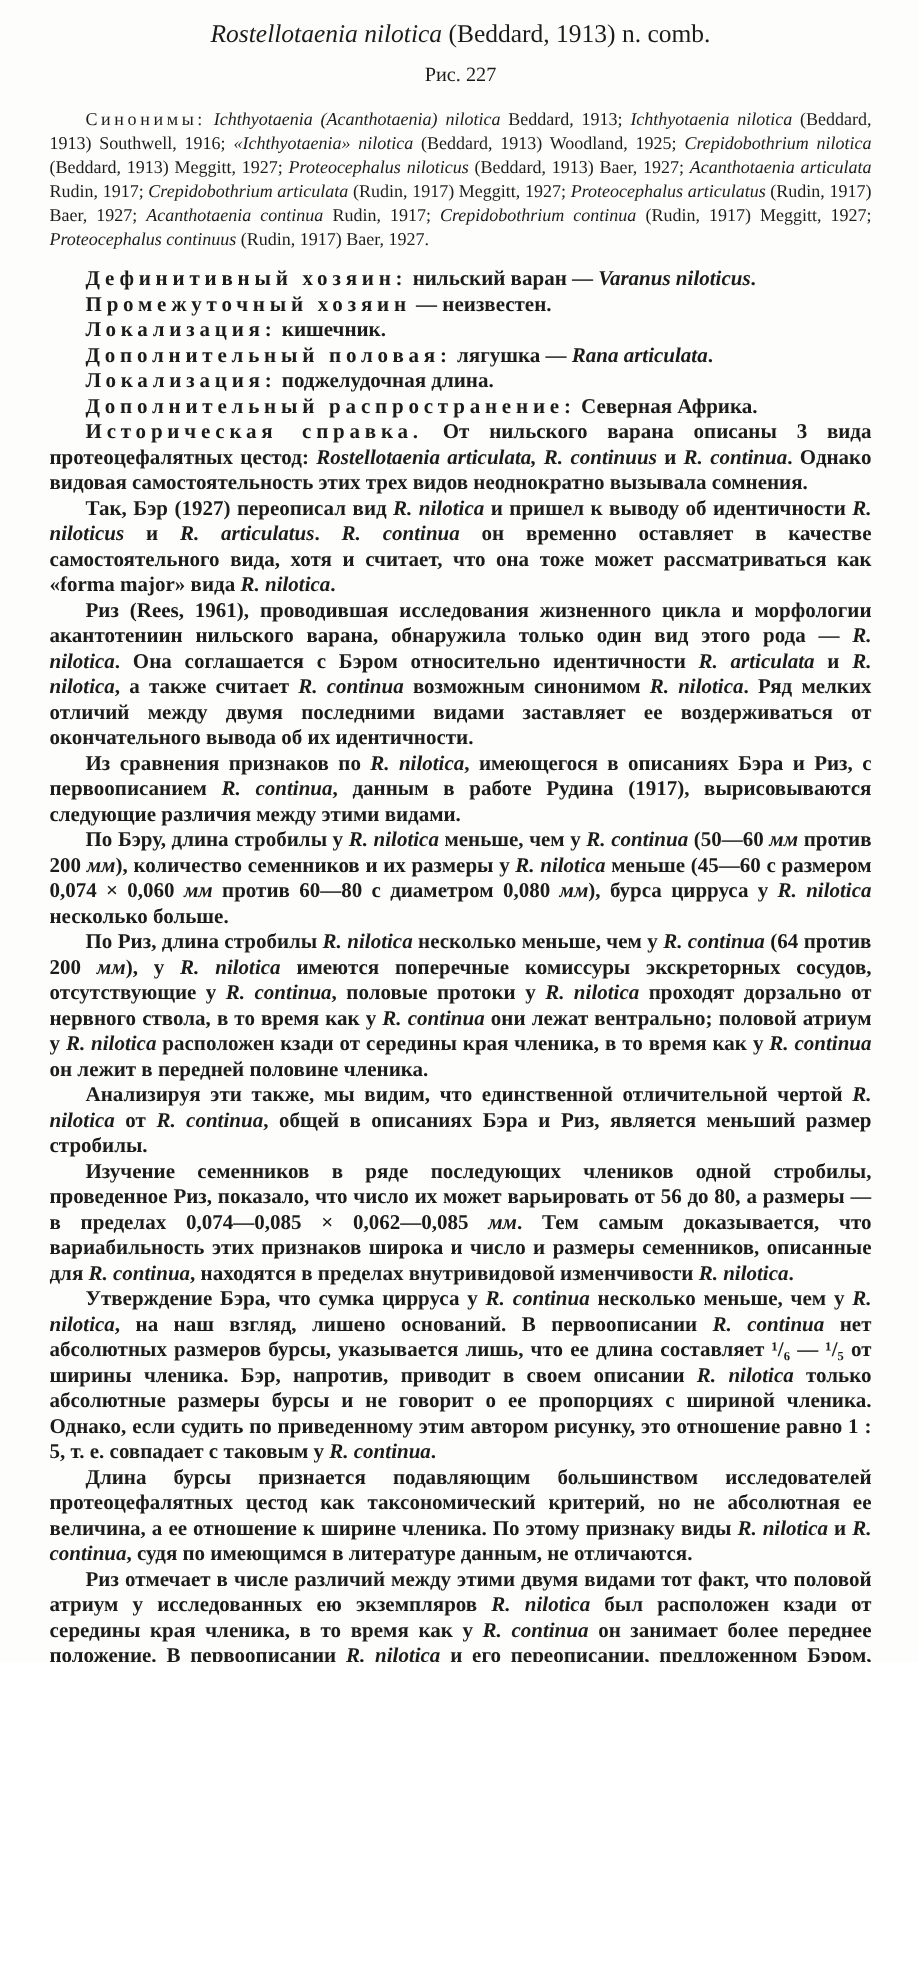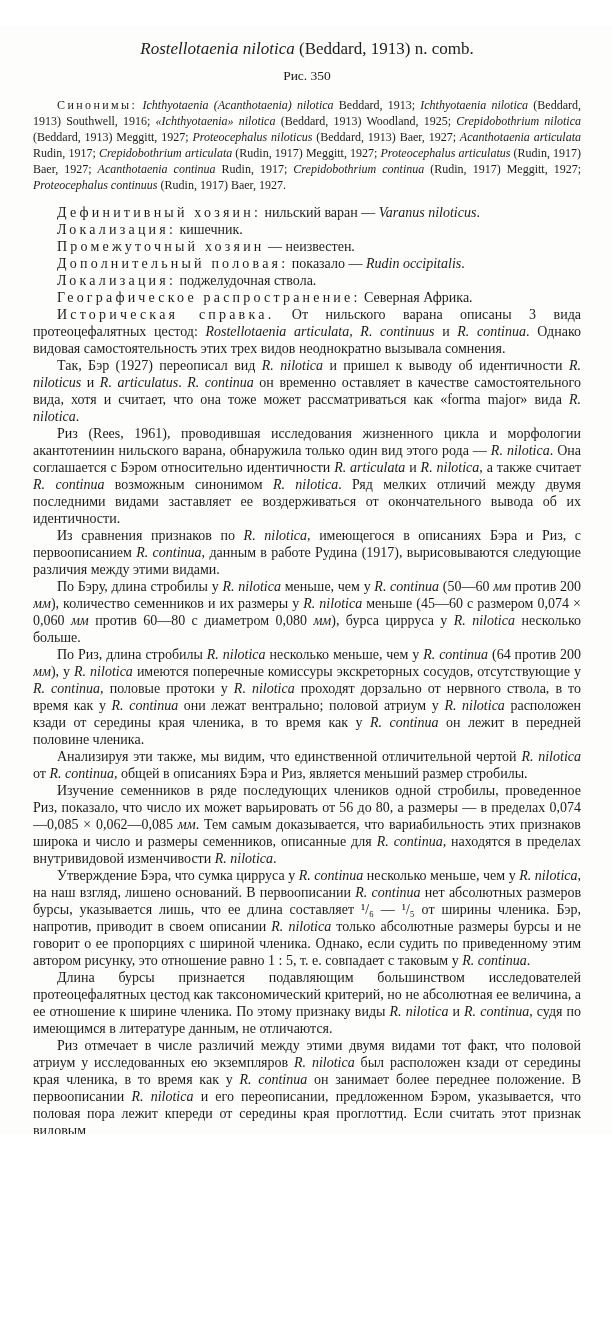--- a/index.html
+++ b/index.html
@@ -14,21 +14,20 @@
     background: #ffffff;
   }
   .page {
     position: relative;
     width: 612px;
     height: 1108px;
     background: var(--paper, #fdfdfb);
     color: var(--ink, #1c1c1c);
     font-family: "Liberation Serif", serif;
     overflow: hidden;
-    margin-top: 26px;
   }
   .content {
     position: absolute;
     top: 8px;
     left: 33px;
     width: 548px;
     height: 1258px;
     overflow: hidden;
   }
   .title {
@@ -51,20 +50,21 @@
     text-align: justify;
     text-indent: 24px;
   }
   .hosts { margin-top: 11px; }
   .hosts p, .bodytext p {
     margin: 0;
     font-size: 14px;
     line-height: 17px;
     text-align: justify;
     text-indent: 24px;
+    font-weight: bold;
   }
   .seg-n { font-style: normal; }
   .seg-i { font-style: italic; }
   .seg-sp { letter-spacing: 3.2px; }
   .synonyms .seg-sp { letter-spacing: 2.4px; }
   .footer-note {
     position: absolute;
     top: 1272px;
     left: 0;
     width: 612px;
@@ -76,31 +76,31 @@
   }
 </style>
 </head>
 <body>
 
 <div class="page">
   <div class="content">
 
     <h1 class="title"><span class="seg-i">Rostellotaenia nilotica</span><span class="seg-n"> (Beddard, 1913) n. comb.</span></h1>
 
-    <div class="fig-ref">Рис. 350</div>
+    <div class="fig-ref">Рис. 227</div>
 
     <p class="synonyms"><span class="seg-sp">Синонимы:</span><span class="seg-n"> </span><span class="seg-i">Ichthyotaenia (Acanthotaenia) nilotica</span><span class="seg-n"> Beddard, 1913; </span><span class="seg-i">Ichthyotaenia nilotica</span><span class="seg-n"> (Beddard, 1913) Southwell, 1916; </span><span class="seg-i">«Ichthyotaenia» nilotica</span><span class="seg-n"> (Beddard, 1913) Woodland, 1925; </span><span class="seg-i">Crepidobothrium nilotica</span><span class="seg-n"> (Beddard, 1913) Meggitt, 1927; </span><span class="seg-i">Proteocephalus niloticus</span><span class="seg-n"> (Beddard, 1913) Baer, 1927; </span><span class="seg-i">Acanthotaenia articulata</span><span class="seg-n"> Rudin, 1917; </span><span class="seg-i">Crepidobothrium articulata</span><span class="seg-n"> (Rudin, 1917) Meggitt, 1927; </span><span class="seg-i">Proteocephalus articulatus</span><span class="seg-n"> (Rudin, 1917) Baer, 1927; </span><span class="seg-i">Acanthotaenia continua</span><span class="seg-n"> Rudin, 1917; </span><span class="seg-i">Crepidobothrium continua</span><span class="seg-n"> (Rudin, 1917) Meggitt, 1927; </span><span class="seg-i">Proteocephalus continuus</span><span class="seg-n"> (Rudin, 1917) Baer, 1927.</span></p>
 
     <div class="hosts">
       <p><span class="seg-sp">Дефинитивный хозяин:</span><span class="seg-n"> нильский варан — </span><span class="seg-i">Varanus niloticus</span><span class="seg-n">.</span></p>
+      <p><span class="seg-sp">Промежуточный хозяин</span><span class="seg-n"> — неизвестен.</span></p>
       <p><span class="seg-sp">Локализация:</span><span class="seg-n"> кишечник.</span></p>
-      <p><span class="seg-sp">Промежуточный хозяин</span><span class="seg-n"> — неизвестен.</span></p>
-      <p><span class="seg-sp">Дополнительный половая:</span><span class="seg-n"> показало — </span><span class="seg-i">Rudin occipitalis</span><span class="seg-n">.</span></p>
-      <p><span class="seg-sp">Локализация:</span><span class="seg-n"> поджелудочная ствола.</span></p>
-      <p><span class="seg-sp">Географическое распространение:</span><span class="seg-n"> Северная Африка.</span></p>
+      <p><span class="seg-sp">Дополнительный половая:</span><span class="seg-n"> лягушка — </span><span class="seg-i">Rana articulata</span><span class="seg-n">.</span></p>
+      <p><span class="seg-sp">Локализация:</span><span class="seg-n"> поджелудочная длина.</span></p>
+      <p><span class="seg-sp">Дополнительный распространение:</span><span class="seg-n"> Северная Африка.</span></p>
     </div>
 
     <div class="bodytext">
       <p><span class="seg-sp">Историческая справка.</span><span class="seg-n"> От нильского варана описаны 3 вида протеоцефалятных цестод: </span><span class="seg-i">Rostellotaenia articulata, R. continuus</span><span class="seg-n"> и </span><span class="seg-i">R. continua</span><span class="seg-n">. Однако видовая самостоятельность этих трех видов неоднократно вызывала сомнения.</span></p>
       <p><span class="seg-n">Так, Бэр (1927) переописал вид </span><span class="seg-i">R. nilotica</span><span class="seg-n"> и пришел к выводу об идентичности </span><span class="seg-i">R. niloticus</span><span class="seg-n"> и </span><span class="seg-i">R. articulatus</span><span class="seg-n">. </span><span class="seg-i">R. continua</span><span class="seg-n"> он временно оставляет в качестве самостоятельного вида, хотя и считает, что она тоже может рассматриваться как «forma major» вида </span><span class="seg-i">R. nilotica</span><span class="seg-n">.</span></p>
       <p><span class="seg-n">Риз (Rees, 1961), проводившая исследования жизненного цикла и морфологии акантотениин нильского варана, обнаружила только один вид этого рода — </span><span class="seg-i">R. nilotica</span><span class="seg-n">. Она соглашается с Бэром относительно идентичности </span><span class="seg-i">R. articulata</span><span class="seg-n"> и </span><span class="seg-i">R. nilotica</span><span class="seg-n">, а также считает </span><span class="seg-i">R. continua</span><span class="seg-n"> возможным синонимом </span><span class="seg-i">R. nilotica</span><span class="seg-n">. Ряд мелких отличий между двумя последними видами заставляет ее воздерживаться от окончательного вывода об их идентичности.</span></p>
       <p><span class="seg-n">Из сравнения признаков по </span><span class="seg-i">R. nilotica</span><span class="seg-n">, имеющегося в описаниях Бэра и Риз, с первоописанием </span><span class="seg-i">R. continua</span><span class="seg-n">, данным в работе Рудина (1917), вырисовываются следующие различия между этими видами.</span></p>
       <p><span class="seg-n">По Бэру, длина стробилы у </span><span class="seg-i">R. nilotica</span><span class="seg-n"> меньше, чем у </span><span class="seg-i">R. continua</span><span class="seg-n"> (50—60 </span><span class="seg-i">мм</span><span class="seg-n"> против 200 </span><span class="seg-i">мм</span><span class="seg-n">), количество семенников и их размеры у </span><span class="seg-i">R. nilotica</span><span class="seg-n"> меньше (45—60 с размером 0,074 × 0,060 </span><span class="seg-i">мм</span><span class="seg-n"> против 60—80 с диаметром 0,080 </span><span class="seg-i">мм</span><span class="seg-n">), бурса цирруса у </span><span class="seg-i">R. nilotica</span><span class="seg-n"> несколько больше.</span></p>
       <p><span class="seg-n">По Риз, длина стробилы </span><span class="seg-i">R. nilotica</span><span class="seg-n"> несколько меньше, чем у </span><span class="seg-i">R. continua</span><span class="seg-n"> (64 против 200 </span><span class="seg-i">мм</span><span class="seg-n">), у </span><span class="seg-i">R. nilotica</span><span class="seg-n"> имеются поперечные комиссуры экскреторных сосудов, отсутствующие у </span><span class="seg-i">R. continua</span><span class="seg-n">, половые протоки у </span><span class="seg-i">R. nilotica</span><span class="seg-n"> проходят дорзально от нервного ствола, в то время как у </span><span class="seg-i">R. continua</span><span class="seg-n"> они лежат вентрально; половой атриум у </span><span class="seg-i">R. nilotica</span><span class="seg-n"> расположен кзади от середины края членика, в то время как у </span><span class="seg-i">R. continua</span><span class="seg-n"> он лежит в передней половине членика.</span></p>
       <p><span class="seg-n">Анализируя эти также, мы видим, что единственной отличительной чертой </span><span class="seg-i">R. nilotica</span><span class="seg-n"> от </span><span class="seg-i">R. continua</span><span class="seg-n">, общей в описаниях Бэра и Риз, является меньший размер стробилы.</span></p>

